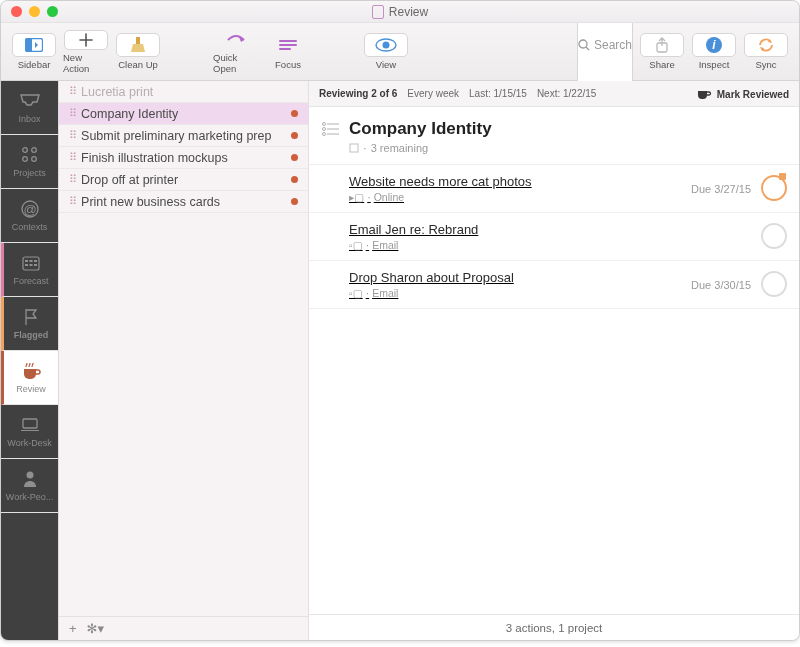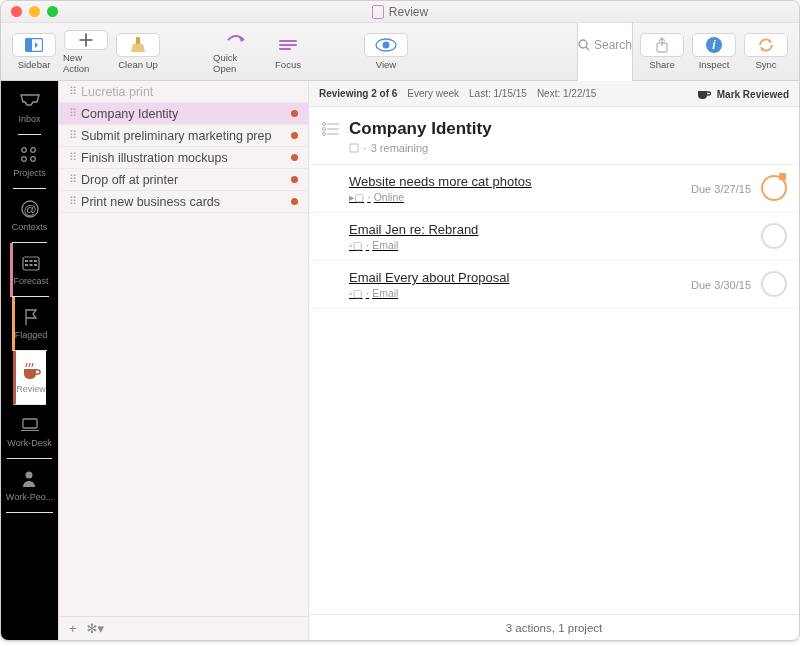--- a/index.html
+++ b/index.html
@@ -11,25 +11,25 @@
   .tl.red{background:#ff5f57;} .tl.yel{background:#ffbd2e;} .tl.grn{background:#28c940;}
   .title-icon { width:12px; height:14px; border:1px solid #c58fc1; border-radius:2px; margin-right:5px; display:inline-block; position:relative; }
   .toolbar { height: 58px; display:flex; align-items:center; padding: 0 10px; gap:6px; background:linear-gradient(#f6f4f5,#edebec); border-bottom:1px solid #d6d4d5; }
   .tbtn { width:46px; height:44px; display:flex; flex-direction:column; align-items:center; justify-content:center; gap:2px; font-size:9.5px; color:#555; cursor:pointer; border-radius:4px; }
   .tbtn.boxed .ico { background:#fff; border:1px solid #d7d5d6; border-radius:5px; width:44px; height:24px; display:flex; align-items:center; justify-content:center; }
   .tbtn .ico { width:44px; height:24px; display:flex; align-items:center; justify-content:center; }
   .spacer { flex:0 0 40px; }
   .flex { flex:1; }
   .search { flex:0 0 180px; height:24px; background:#fff; border:1px solid #d7d5d6; border-radius:5px; display:flex; align-items:center; justify-content:center; font-size:12px; color:#9a9a9a; gap:4px; }
   .body { flex:1; display:flex; min-height:0; }
-  .perspectives { width:58px; background:#000000; border-right:1px solid #dcdadb; display:flex; flex-direction:column;align-items:center; }
+  .perspectives { width:58px; background:#404040; border-right:1px solid #dcdadb; display:flex; flex-direction:column; }
   .pitem { height:54px; display:flex; flex-direction:column; align-items:center; justify-content:center; gap:3px; font-size:9px; color:#8a8a8a; cursor:pointer; border-bottom:1px solid #e4e2e3; }
   .pitem.active { background:#fff; }
   .pitem.forecast { border-left:3px solid #e07ea8; }
-  .pitem.flagged { border-left:3px solid #f3a25e; }
+  .pitem.flagged { border-left:3px solid #f3a25e;font-weight:bold; }
   .pitem.review.active { border-left:3px solid #b65c3f; }
   .pitem .pico { width:22px; height:20px; display:flex; align-items:center; justify-content:center; color:#8f8f8f; }
   .pitem.review .pico { color:#b65c3f; }
   .middle { width:250px; background:#f7f3f5; border-right:1px solid #e4e0e2; display:flex; flex-direction:column; }
   .mlist { flex:1; overflow:hidden; }
   .mrow { height:22px; display:flex; align-items:center; padding:0 10px; font-size:12.5px; color:#4a4a4a; border-bottom:1px solid #ece8ea; gap:6px; cursor:pointer; position:relative; }
   .mrow .handle { color:#c59cab; font-size:11px; letter-spacing:-2px; }
   .mrow.dim { color:#b7aeb2; }
   .mrow.sel { background:#f0d9ee; }
   .mrow .dot { position:absolute; right:10px; width:7px; height:7px; border-radius:50%; background:#ce5f3a; }
@@ -327,21 +327,21 @@
           <div class="tsub"><span>▸▢</span> · <span>Online</span></div>
           <div class="due">Due 3/27/15</div>
           <div class="circle soon"></div>
         </div>
         <div class="task">
           <div class="ttitle">Email Jen re: Rebrand</div>
           <div class="tsub"><span>▫▢</span> · <span>Email</span></div>
           <div class="circle"></div>
         </div>
         <div class="task">
-          <div class="ttitle">Email Every about Proposal</div>
+          <div class="ttitle">Drop Sharon about Proposal</div>
           <div class="tsub"><span>▫▢</span> · <span>Email</span></div>
           <div class="due">Due 3/30/15</div>
           <div class="circle"></div>
         </div>
       </div>
 
       <div class="footer">
         <span>3 actions, 1 project</span>
       </div>
     </div>

